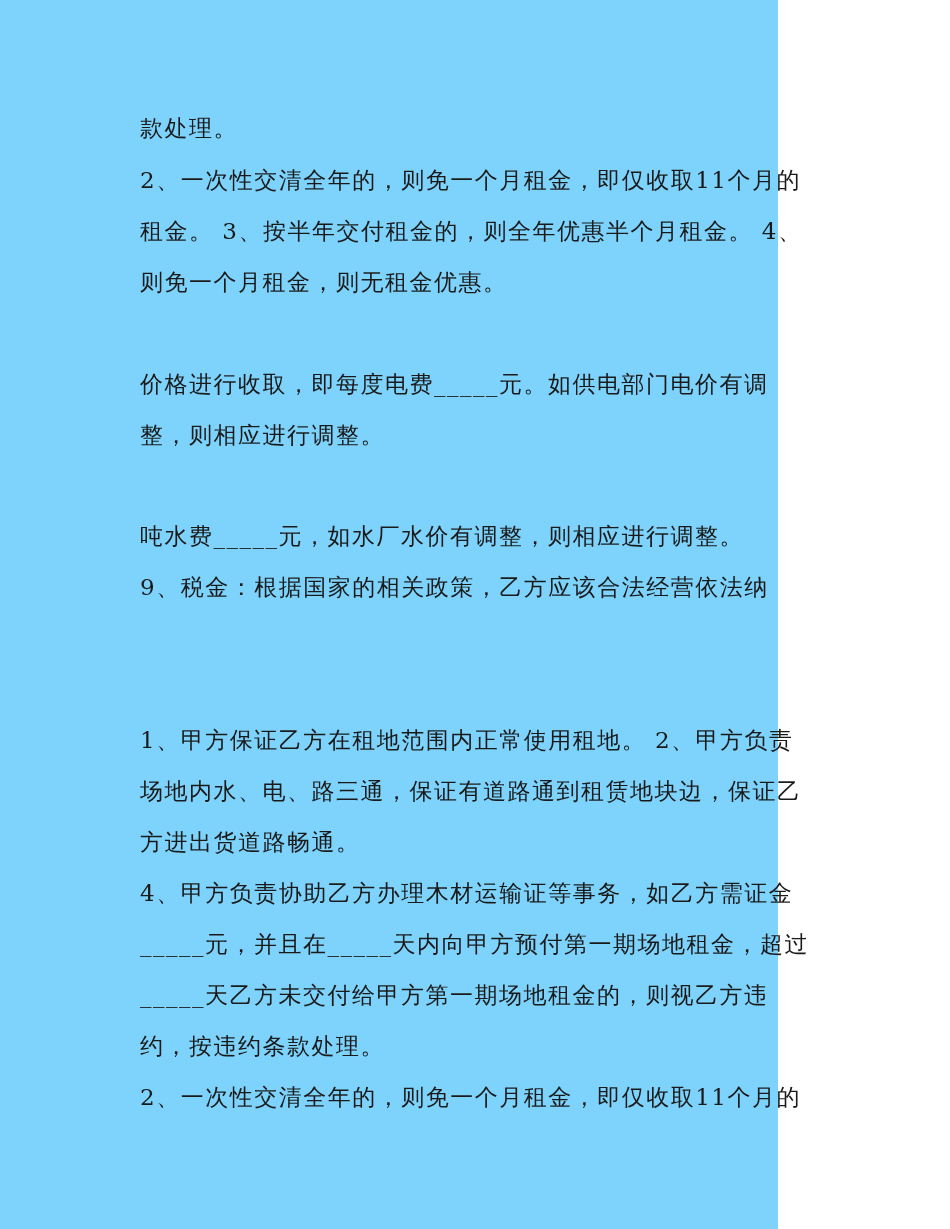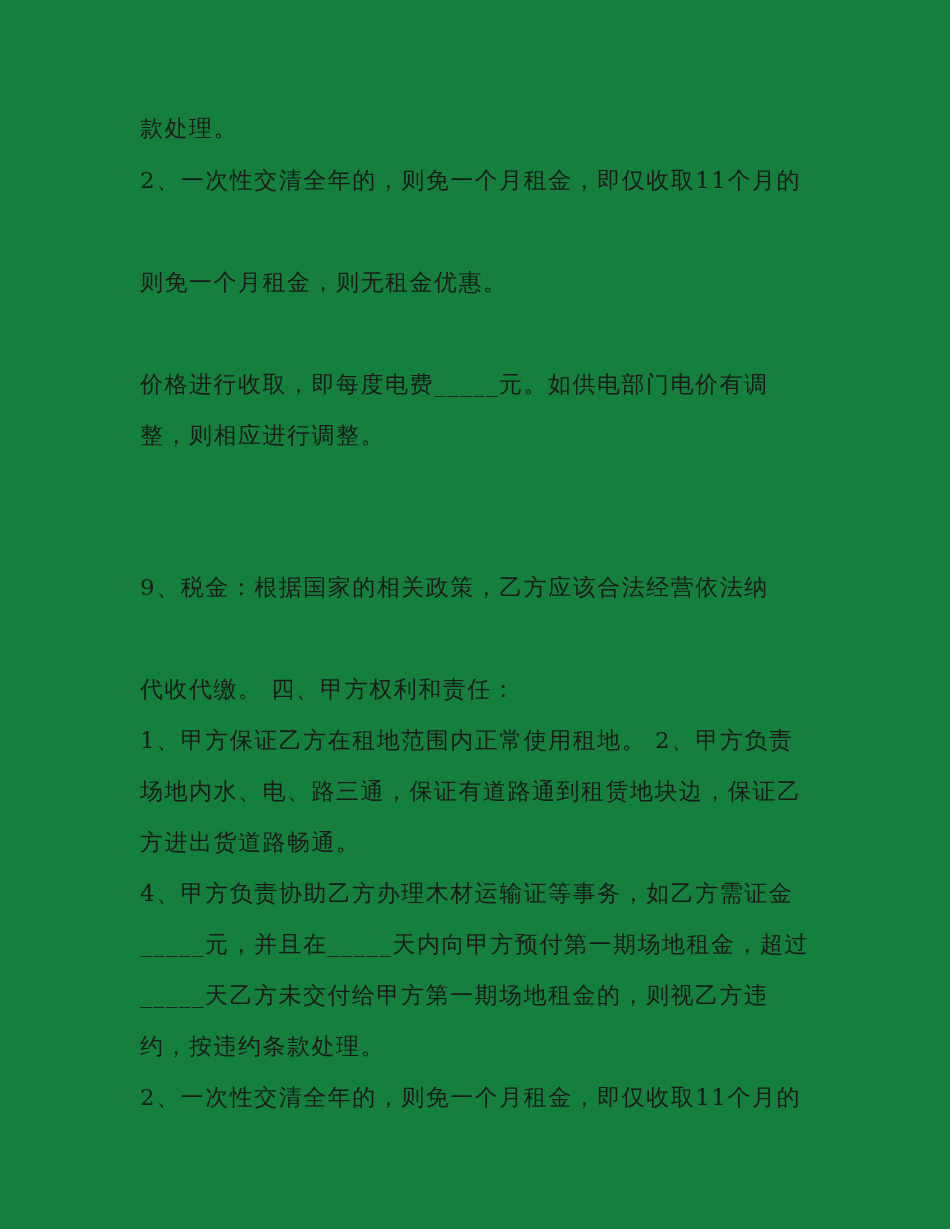--- a/index.html
+++ b/index.html
@@ -1,35 +1,36 @@
 <!DOCTYPE html>
 <html><head>
 <meta charset="utf-8">
 <style>
   html, body { margin:0; padding:0; background:#ffffff; }
   body { width:950px; height:1229px; position:relative; overflow:hidden; }
-  .page { position:absolute; left:0; top:0; width:950px; height:1229px; background:#15803d; }
+  .page { position:absolute; left:0; top:0; width:778px; height:1229px; background:#7dd3fc; }
   .line {
     position:absolute; left:140px; white-space:nowrap;
     font-family:"DejaVu Serif", "Liberation Serif", serif;
     font-size:23px; line-height:30px; color:#1a1a1a;
     letter-spacing:1.5px;
   }
 </style>
 </head>
 <body>
 
 <div class="page">
   <div class="line" style="top:113px">款处理。</div>
   <div class="line" style="top:165px">2、一次性交清全年的，则免一个月租金，即仅收取11个月的</div>
+  <div class="line" style="top:216px">租金。 3、按半年交付租金的，则全年优惠半个月租金。 4、</div>
   <div class="line" style="top:267px">则免一个月租金，则无租金优惠。</div>
   <div class="line" style="top:369px">价格进行收取，即每度电费_____元。如供电部门电价有调</div>
   <div class="line" style="top:420px">整，则相应进行调整。</div>
+  <div class="line" style="top:521px">吨水费_____元，如水厂水价有调整，则相应进行调整。</div>
   <div class="line" style="top:572px">9、税金：根据国家的相关政策，乙方应该合法经营依法纳</div>
-  <div class="line" style="top:674px">代收代缴。 四、甲方权利和责任：</div>
   <div class="line" style="top:725px">1、甲方保证乙方在租地范围内正常使用租地。 2、甲方负责</div>
   <div class="line" style="top:827px">方进出货道路畅通。</div>
   <div class="line" style="top:776px">场地内水、电、路三通，保证有道路通到租赁地块边，保证乙</div>
   <div class="line" style="top:878px">4、甲方负责协助乙方办理木材运输证等事务，如乙方需证金</div>
   <div class="line" style="top:980px">_____天乙方未交付给甲方第一期场地租金的，则视乙方违</div>
   <div class="line" style="top:929px">_____元，并且在_____天内向甲方预付第一期场地租金，超过</div>
   <div class="line" style="top:1031px">约，按违约条款处理。</div>
   <div class="line" style="top:1082px">2、一次性交清全年的，则免一个月租金，即仅收取11个月的</div>
 </div>
 

